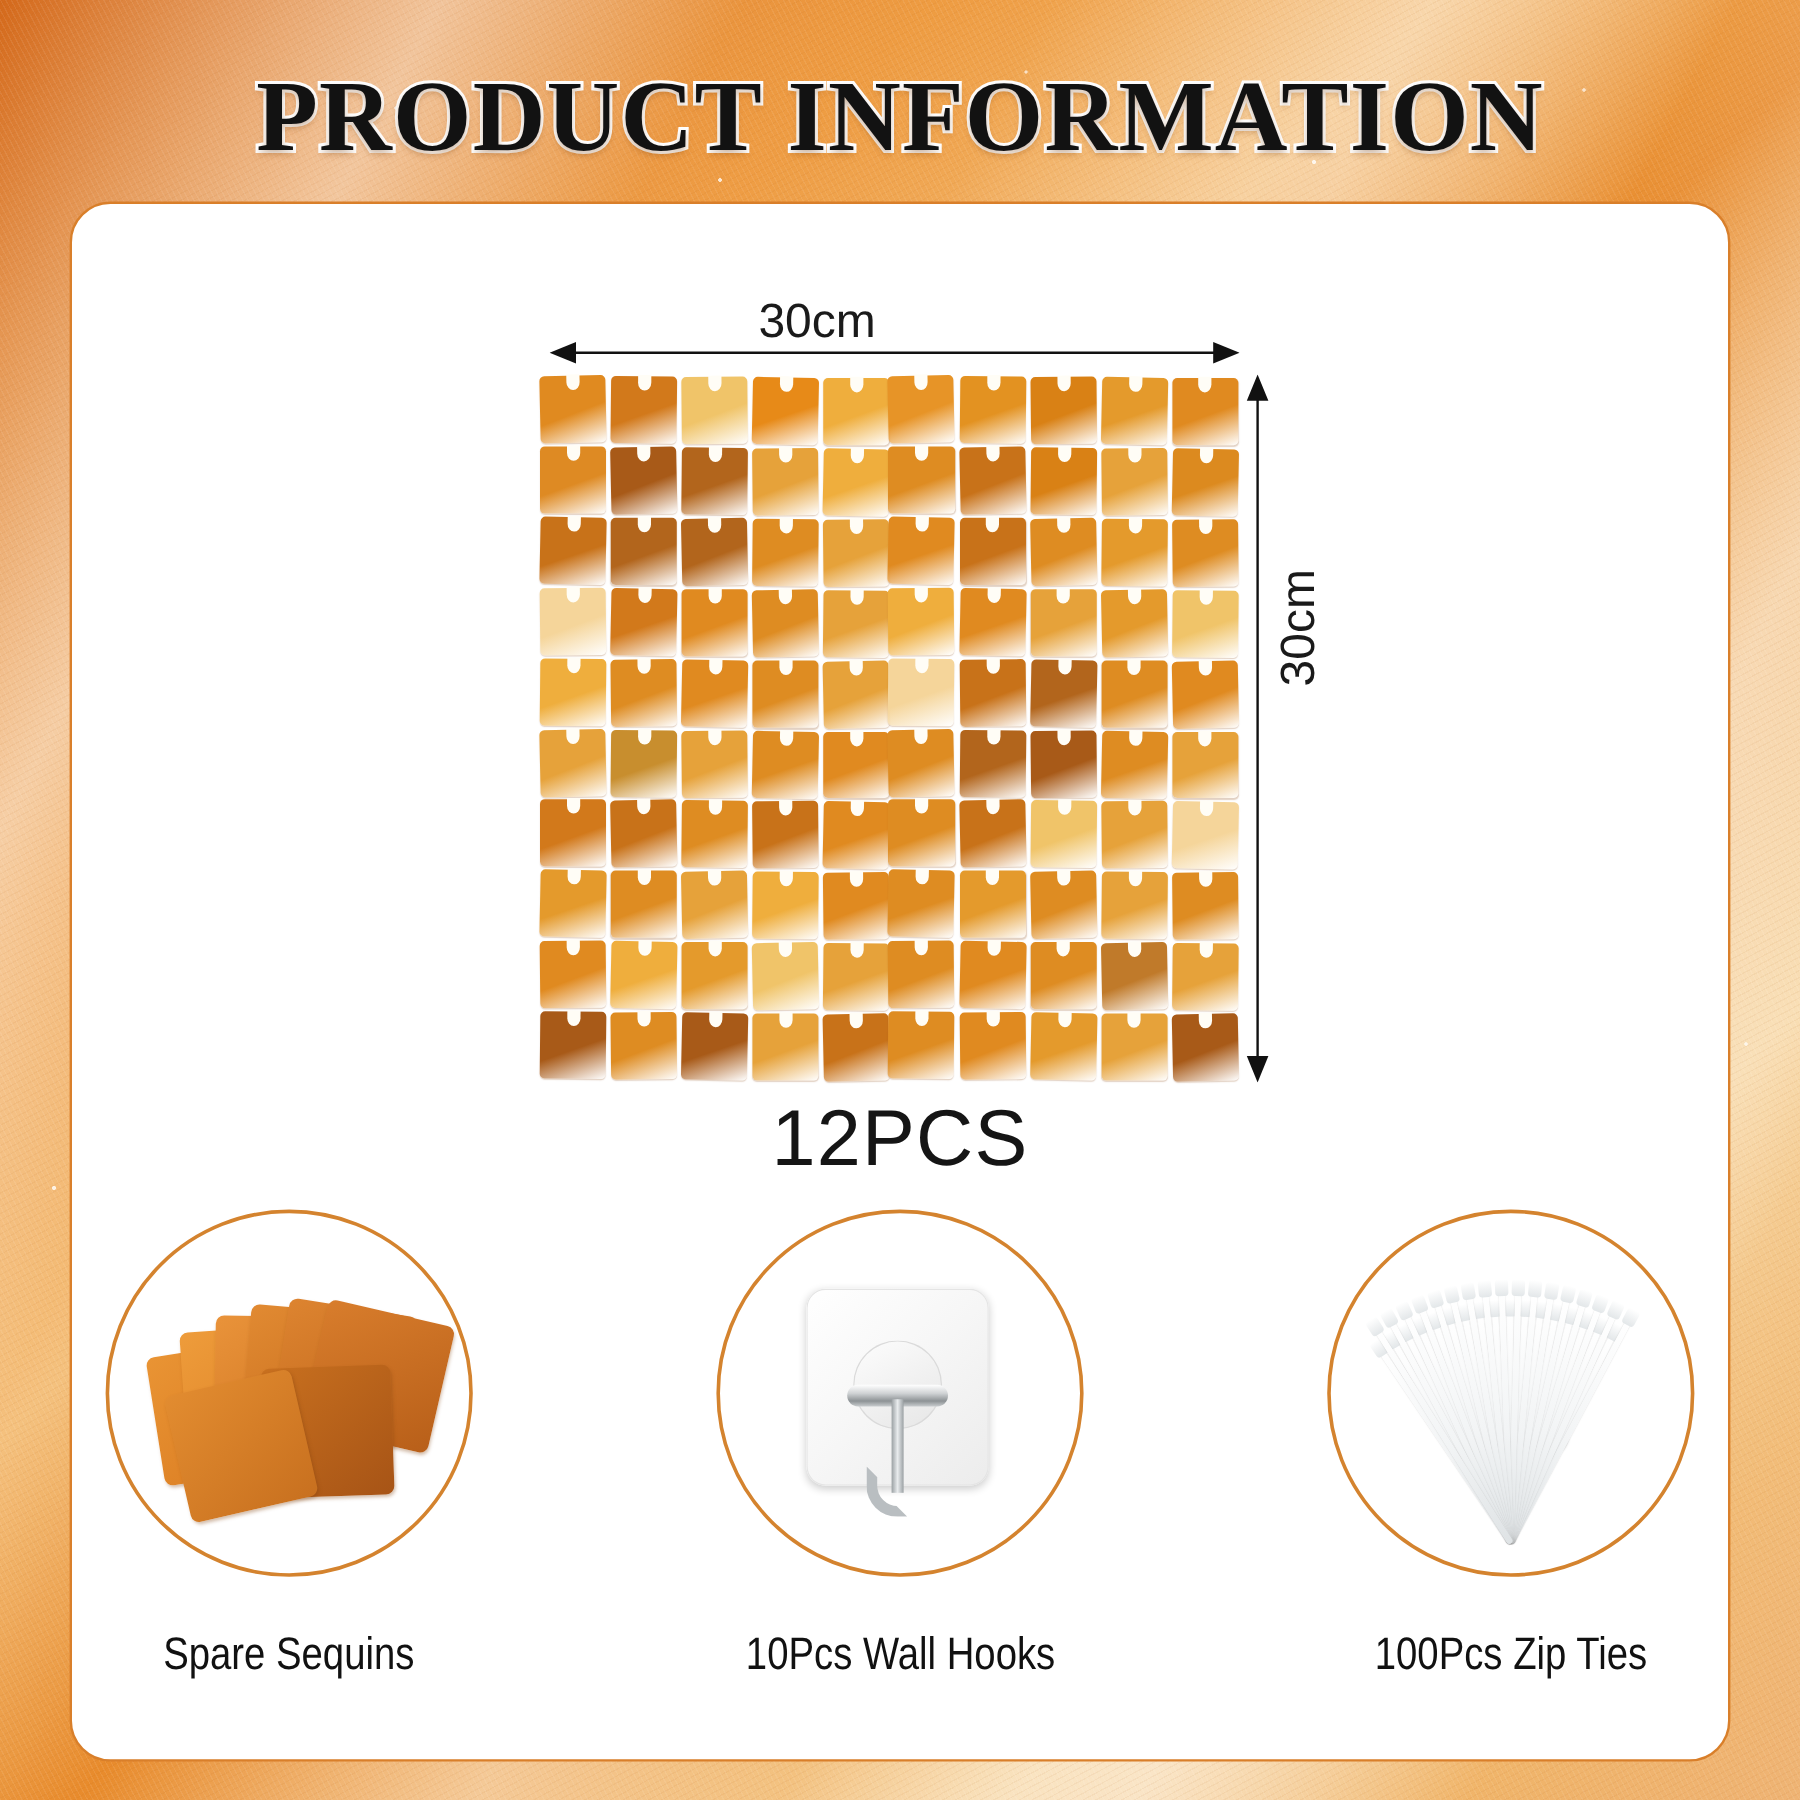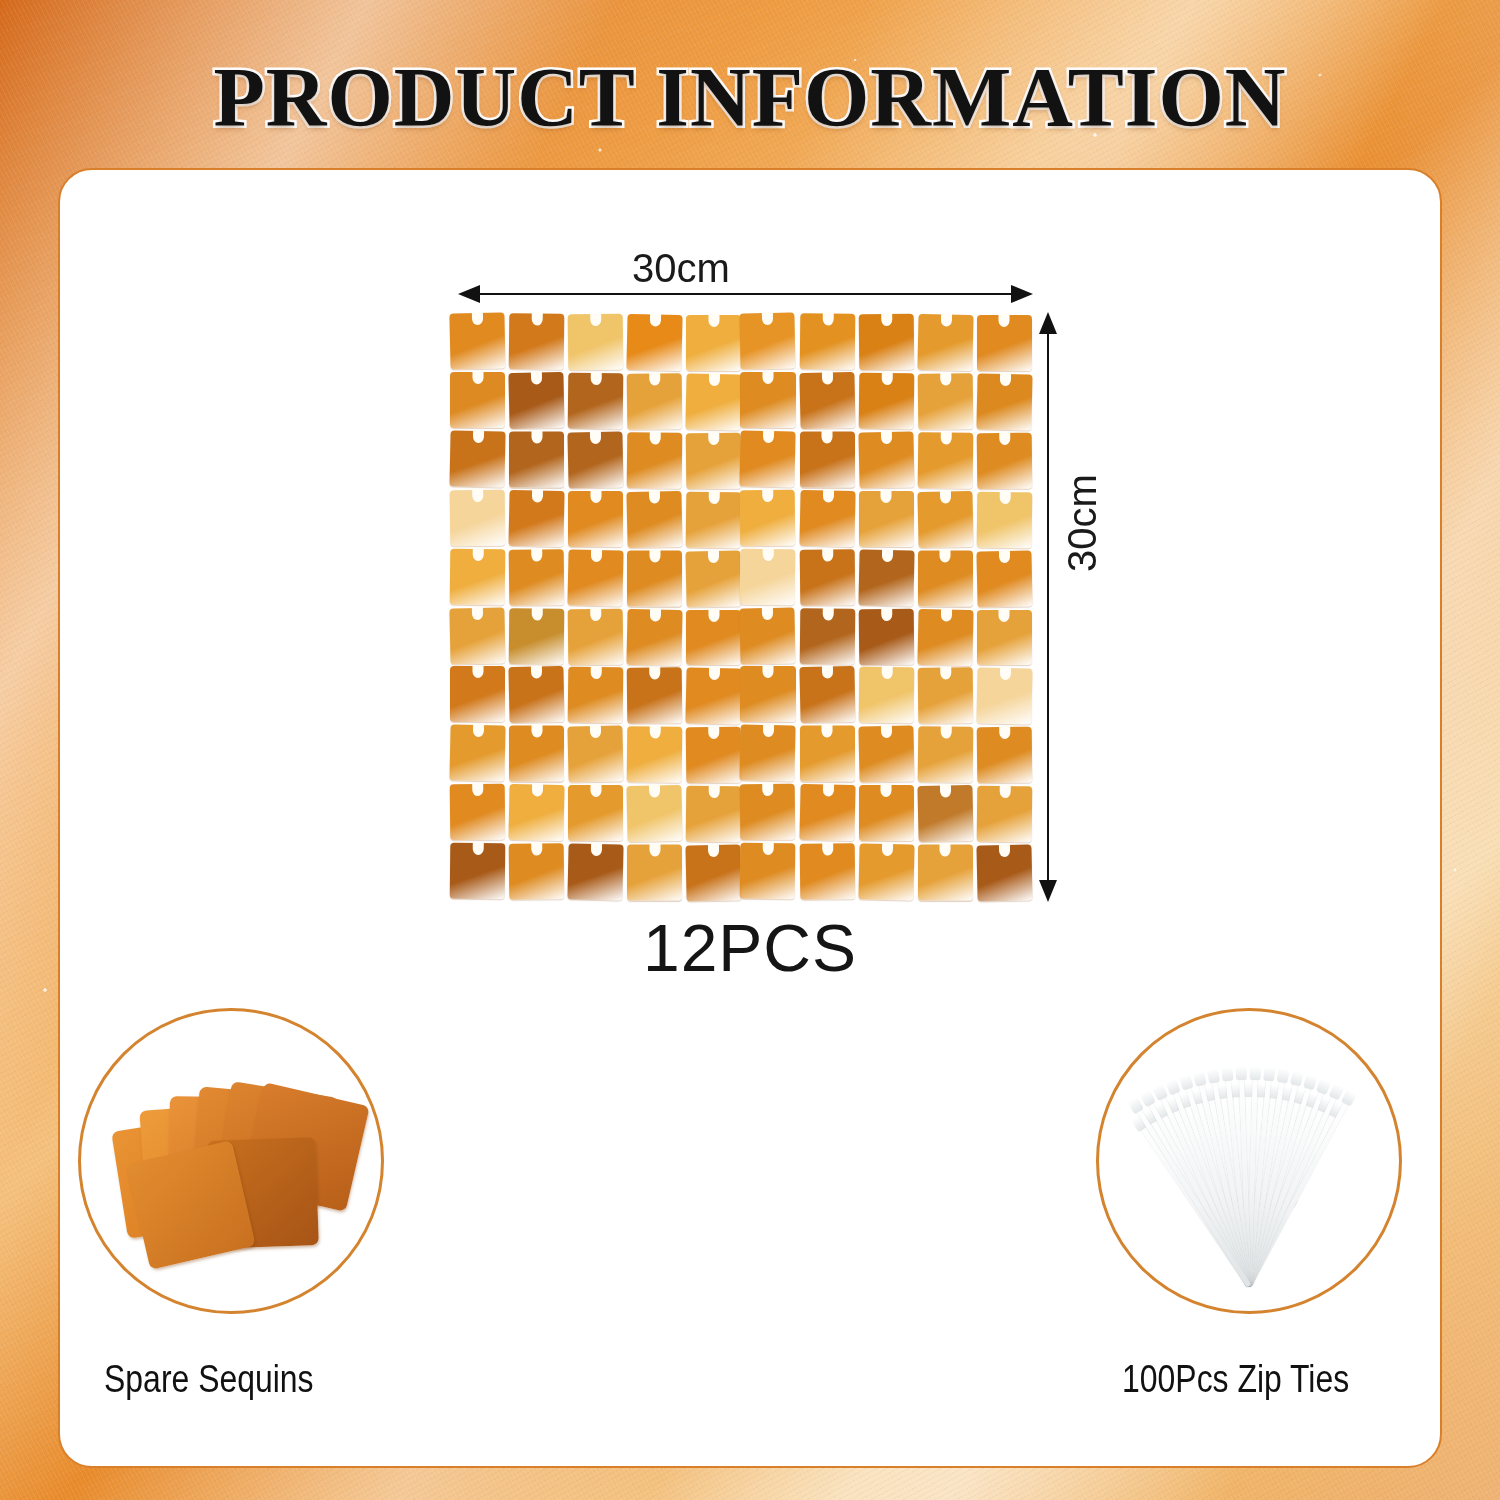--- a/index.html
+++ b/index.html
@@ -142,21 +142,21 @@
     text-align:center;
     font-size:66px; color:#151515; font-weight:400;
     letter-spacing:1px;
   }
 
   
   .items {
     position:absolute; left:78px; top:1008px; width:1344px;
     display:flex; justify-content:space-between;
   }
-  .item { width:326px; display:flex; flex-direction:column; }
+  .item { width:326px; display:flex; flex-direction:column; align-items:center; }
   .circle {
     width:306px; height:306px; border-radius:50%;
     border:3px solid #D4832E;
     position:relative;
     display:flex; align-items:center; justify-content:center;
     overflow:hidden;
     background:#fff;
   }
   .cap {
     margin-top:44px;
@@ -382,20 +382,31 @@
         <div class="chip" style="left:114px;top:80px;  transform:rotate(5deg);   background:linear-gradient(145deg,#E18A32,#C66C1C);"></div>
         <div class="chip" style="left:142px;top:78px;  transform:rotate(9deg);   background:linear-gradient(145deg,#DD8430,#C0661B);"></div>
         <div class="chip" style="left:170px;top:82px;  transform:rotate(13deg);  background:linear-gradient(145deg,#D87D2C,#B85F19);"></div>
         <div class="chip" style="left:128px;top:128px; transform:rotate(-2deg);  background:linear-gradient(140deg,#C8701F,#A75416);"></div>
         <div class="chip" style="left:56px; top:140px; transform:rotate(-13deg); background:linear-gradient(145deg,#E28C30,#C8701F);"></div>
       </div>
     </div>
     <div class="cap">Spare Sequins</div>
   </div>
 
+  <div class="item">
+    <div class="circle">
+      <div class="pad">
+        <div class="pad-disc"></div>
+        <div class="hook-bar"></div>
+        <div class="hook-stem"></div>
+        <div class="hook-j"></div>
+      </div>
+    </div>
+    <div class="cap">10Pcs Wall Hooks</div>
+  </div>
 
   <div class="item">
     <div class="circle">
       <div class="ties" id="tie-bundle">
           <div class="tie" style="height: 213px; transform: translateX(-50%) rotate(28deg); z-index: 2;">
             <div class="tie-head"></div>
           </div>
           <div class="tie" style="height: 196px; transform: translateX(-50%) rotate(26.1212deg); z-index: 1;">
             <div class="tie-head"></div>
           </div>

